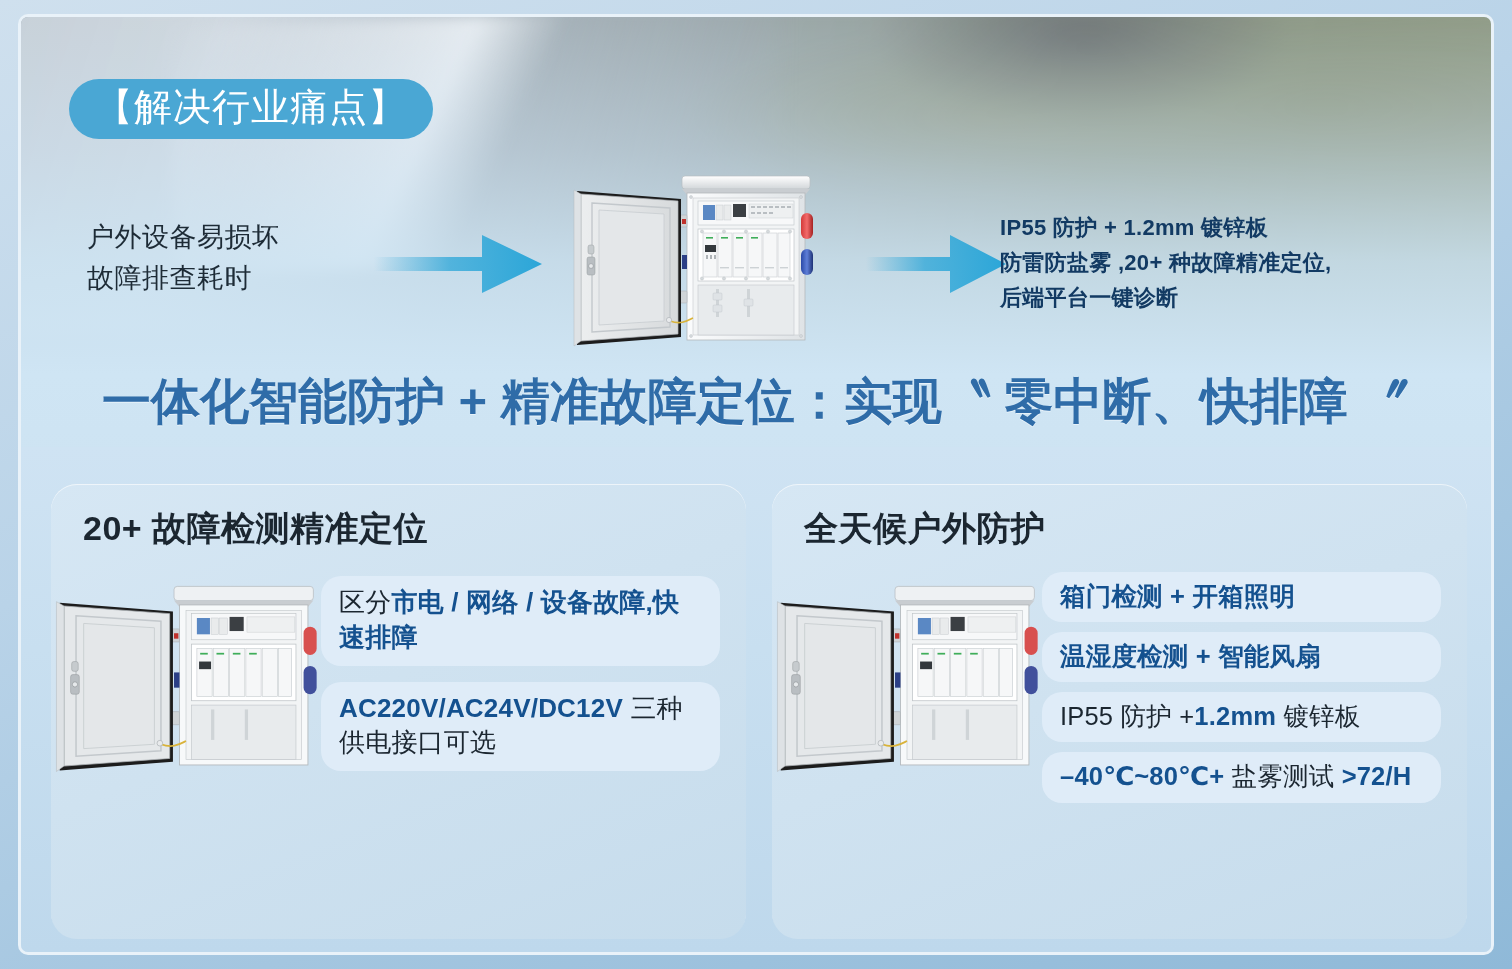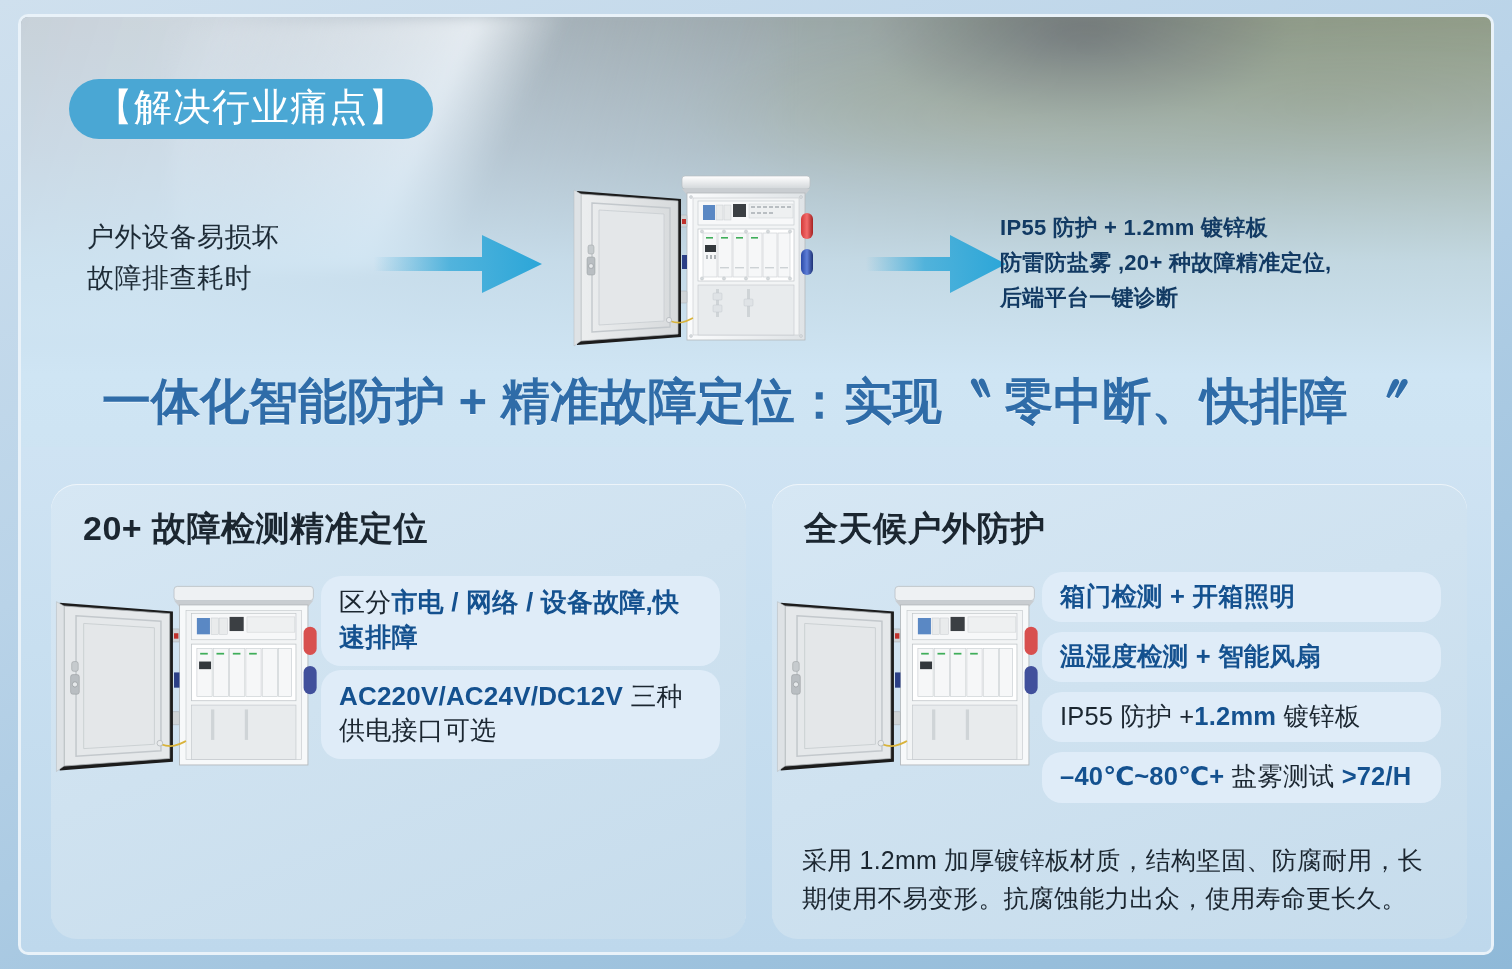--- a/index.html
+++ b/index.html
@@ -188,21 +188,21 @@
     padding: 9px 18px 11px 18px;
     font-size: 25.5px;
     line-height: 1.34;
     color: #1b2630;
     letter-spacing: 0.2px;
   }
   .pill.tight { padding: 7px 18px 9px 18px; }
   .pill b { color: #14518f; font-weight: bold; }
   .pill .plain { color: #1b2630; font-weight: normal; }
 
-  .card-left .pills { gap: 4px; margin-top: 4px; }
+  .card-left .pills { gap: 16px; margin-top: 4px; }
   .card-left .pill { font-size: 26px; }
 
   .card-note {
     position: absolute;
     left: 30px; right: 26px; bottom: 26px;
     font-size: 25px;
     line-height: 1.52;
     color: #1b2630;
     letter-spacing: 0.2px;
   }
@@ -515,18 +515,17 @@
               </g>
             </svg>
           </div>
           <div class="pills">
             <div class="pill tight"><b>箱门检测 + 开箱照明</b></div>
             <div class="pill tight"><b>温湿度检测 + 智能风扇</b></div>
             <div class="pill tight"><span class="plain">IP55 防护 +</span><b>1.2mm</b><span class="plain"> 镀锌板</span></div>
             <div class="pill tight"><b>–40℃~80℃+</b><span class="plain"> 盐雾测试 </span><b>&gt;72/H</b></div>
           </div>
         </div>
-        <div class="card-note">采用 1.2mm 加厚镀锌板材质，结构坚固、防腐耐用，长期使用不易变形。抗腐蚀能力出众，使用寿命更长久。</div>
       </div>
 
     </div>
   </div>
 </div>
 
 </body></html>

